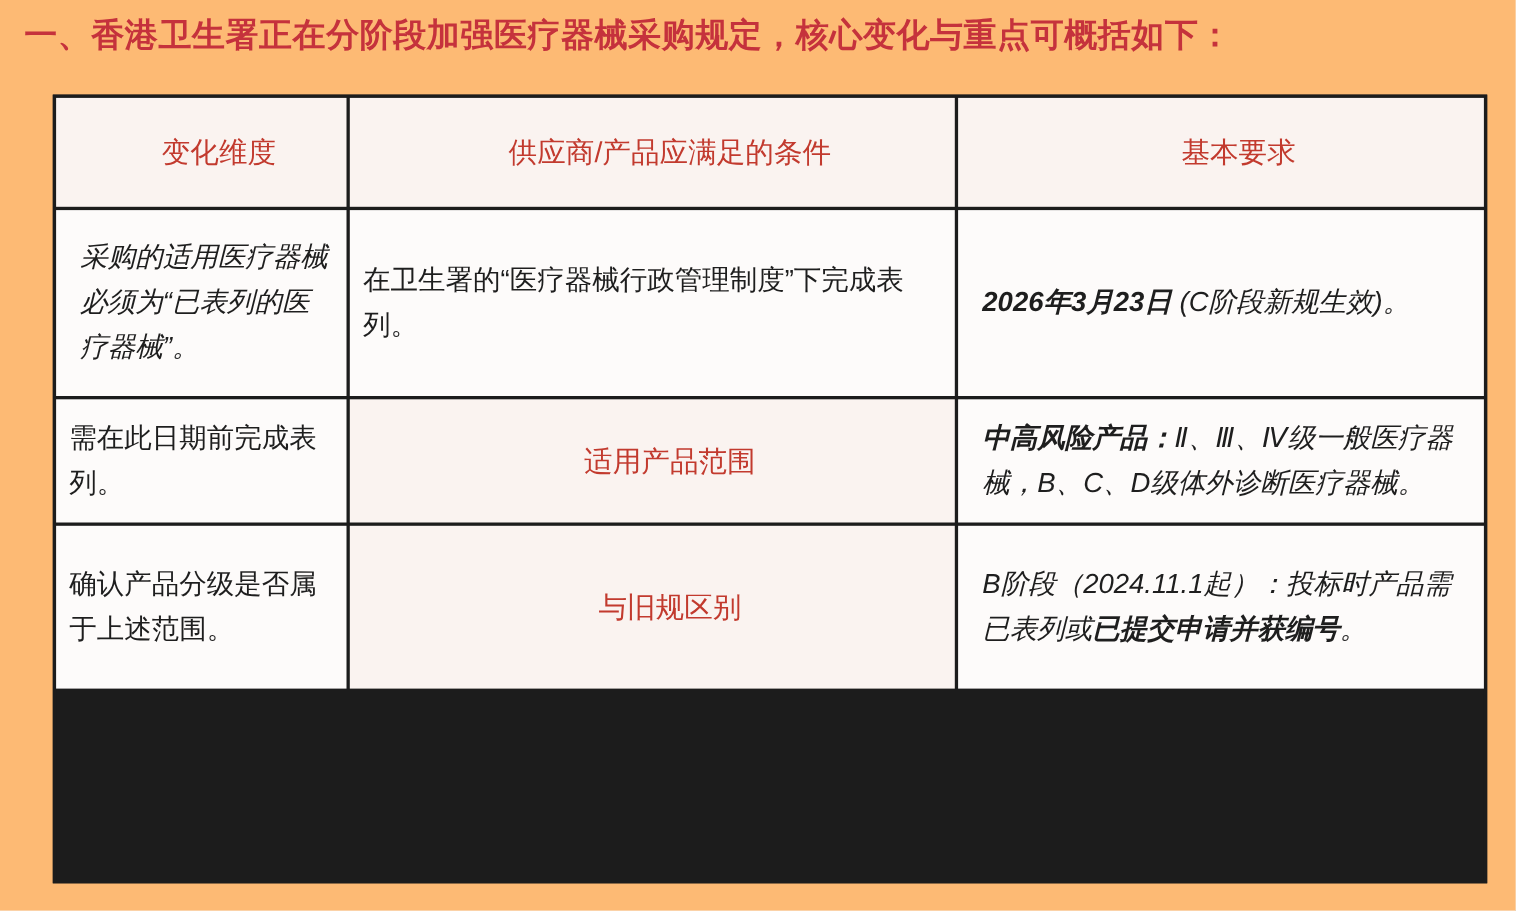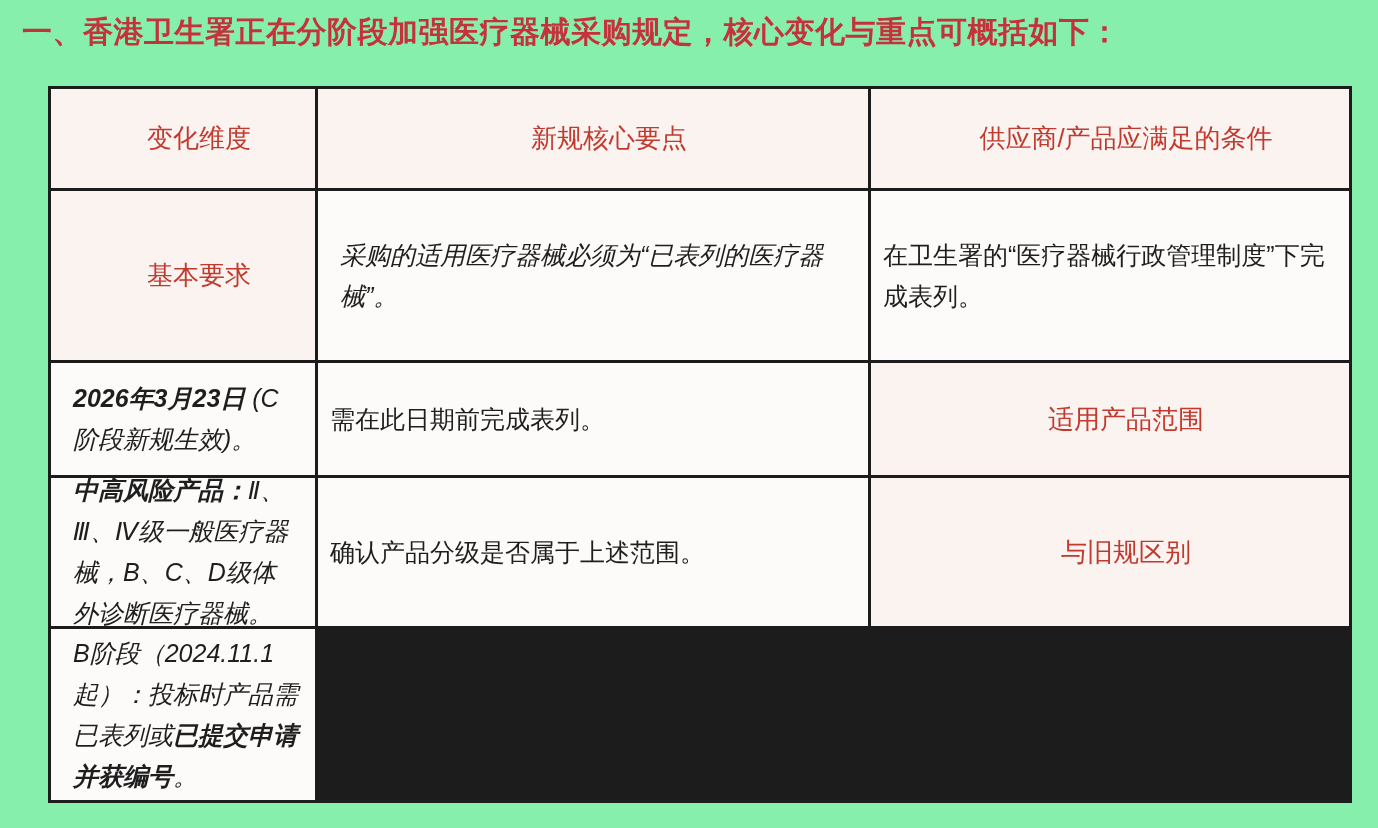--- a/index.html
+++ b/index.html
@@ -8,21 +8,21 @@
     background: #ffffff;
     width: 1378px;
     height: 828px;
     overflow: hidden;
     font-family: "Liberation Sans", "DejaVu Sans", sans-serif;
   }
   .page {
     position: relative;
     width: 1378px;
     height: 828px;
-    background: #86efac;
+    background: #fdba74;
   }
   .heading {
     position: absolute;
     left: 22px;
     top: 12px;
     font-size: 30px;
     font-weight: 700;
     color: #c5323c;
     letter-spacing: 0.5px;
     white-space: nowrap;
@@ -75,23 +75,20 @@
 <div class="page">
 
   <div class="heading">一、香港卫生署正在分阶段加强医疗器械采购规定，核心变化与重点可概括如下：</div>
 
   <div class="reg-table">
 
     <div class="cell head">
       <p>变化维度</p>
     </div>
     <div class="cell head">
-      <p>新规核心要点</p>
-    </div>
-    <div class="cell head">
       <p>供应商/产品应满足的条件</p>
     </div>
 
     <div class="cell rowlabel">
       <p>基本要求</p>
     </div>
     <div class="cell points">
       <p><span>采购的适用医疗器械必须为“已表列的医疗器械”。</span></p>
     </div>
     <div class="cell cond">

